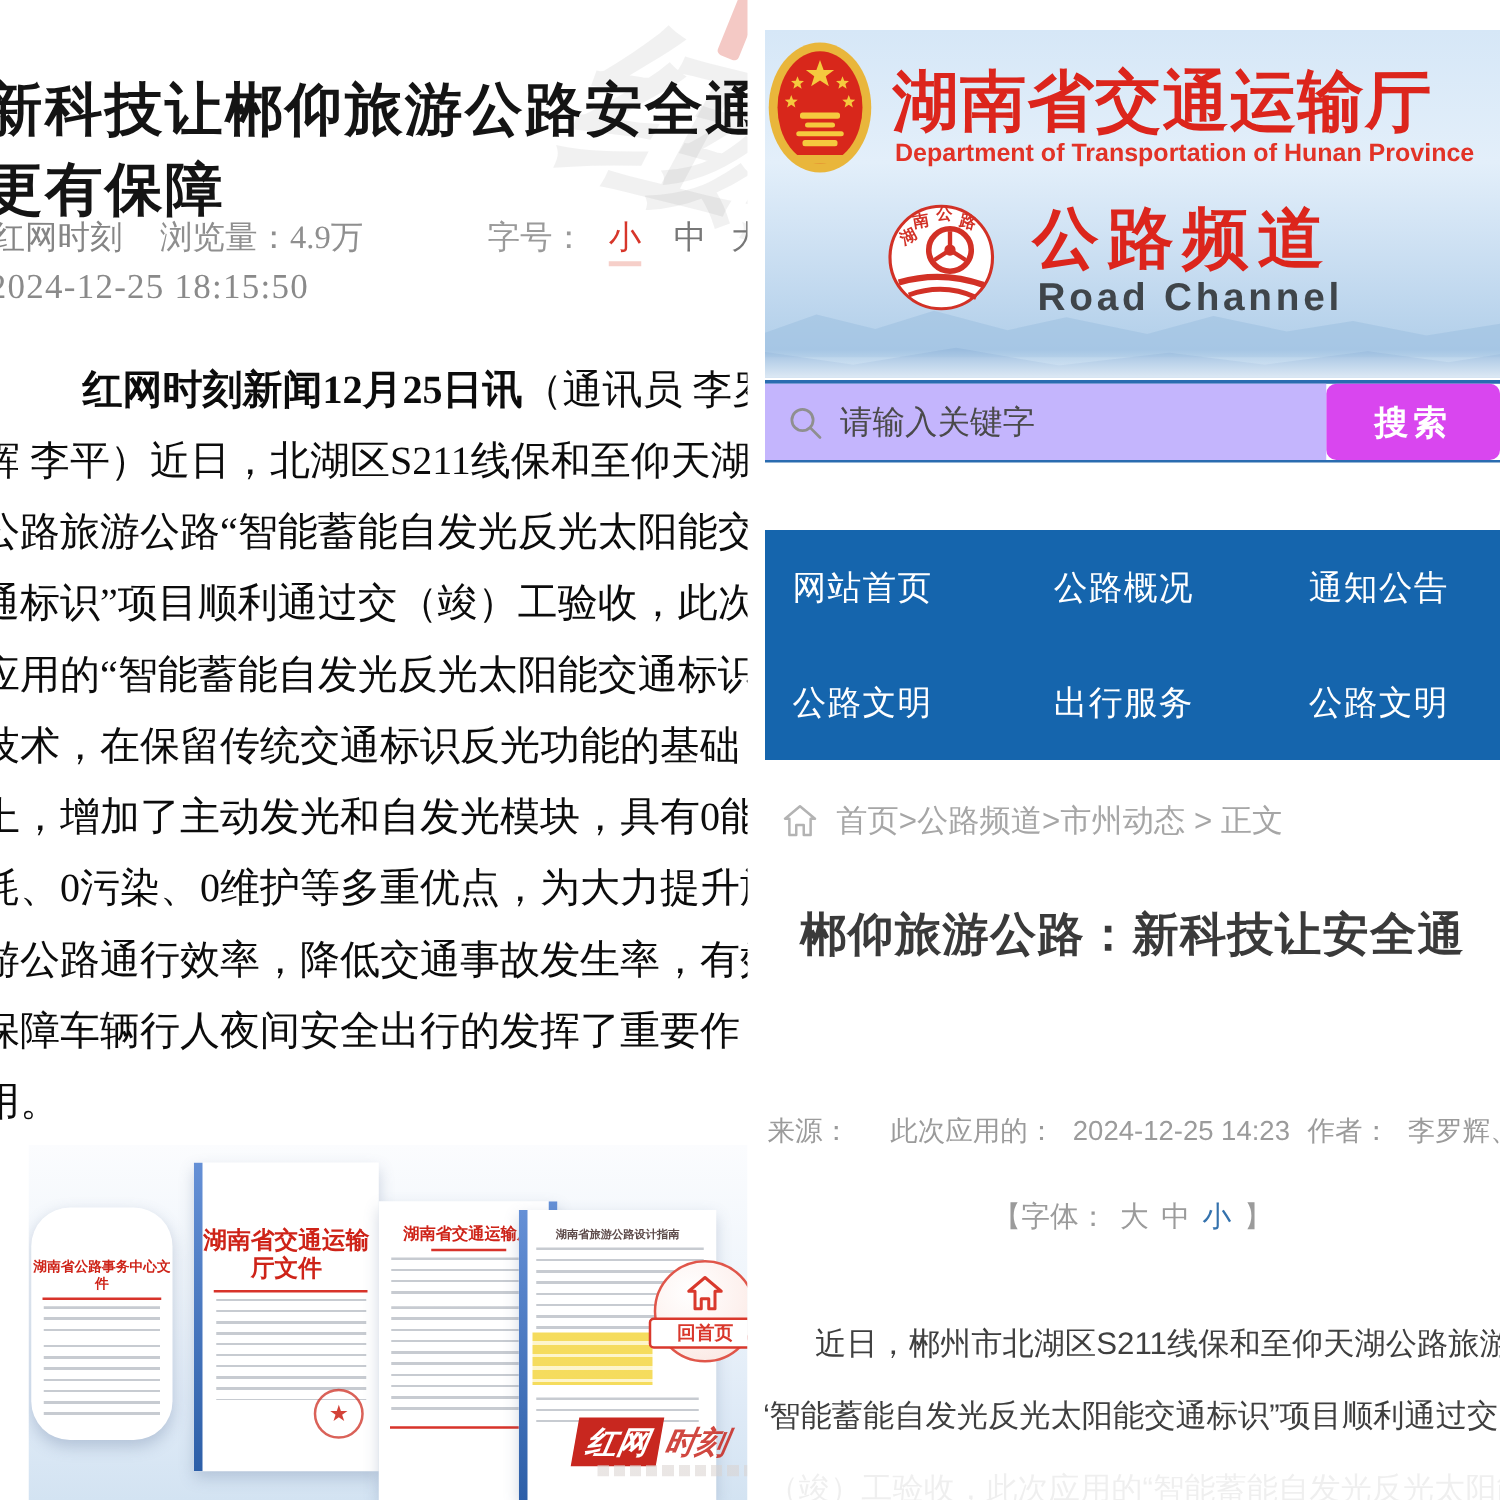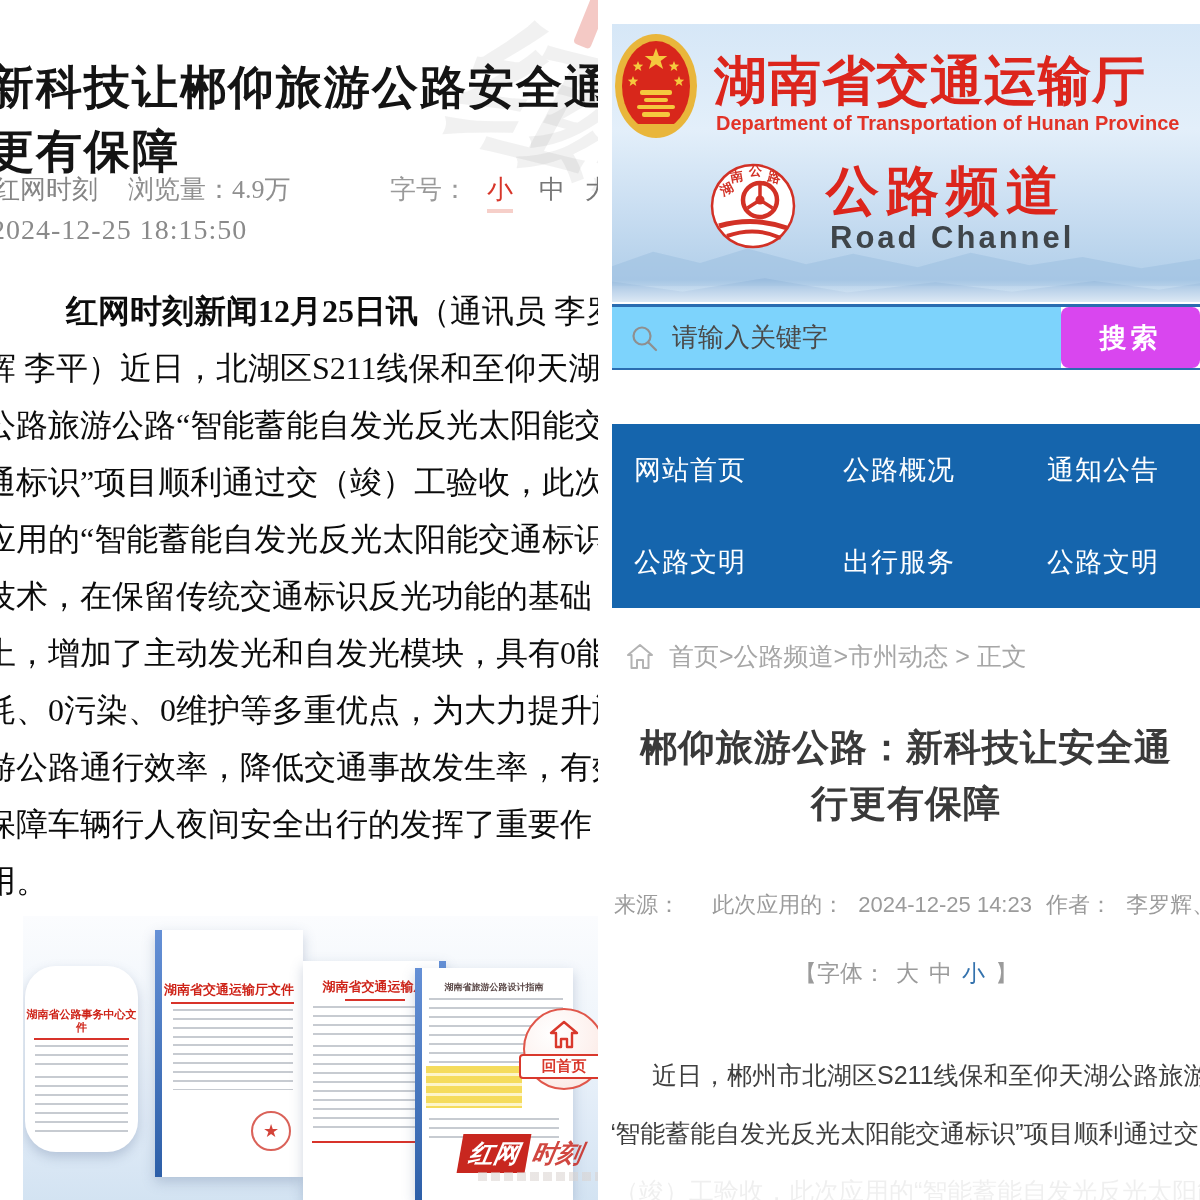--- a/index.html
+++ b/index.html
@@ -66,21 +66,21 @@
   .org-en{position:absolute;left:104px;top:88px;font-size:20px;font-weight:bold;color:#e23327;white-space:nowrap;}
   .seal{position:absolute;left:97px;top:138px;}
   .channel-cn{position:absolute;left:214px;top:132px;font-size:53px;font-weight:bold;color:#dc251c;
               letter-spacing:7px;white-space:nowrap;}
   .channel-en{position:absolute;left:218px;top:196px;font-size:31px;font-weight:600;color:#3f454a;
               letter-spacing:3px;white-space:nowrap;}
   .searchbar{position:absolute;left:0;top:304px;width:588px;height:66px;display:flex;
              border-top:3px solid #2a6cb0;border-bottom:2px solid #2a6cb0;box-sizing:border-box;background:#fff;}
   .search-field{position:relative;flex:1;}
   .search-field input{width:100%;height:100%;border:none;outline:none;font-size:26px;color:#333;
-                      padding:0 0 0 60px;box-sizing:border-box;font-family:"Liberation Sans",sans-serif;background:#7dd3fc;}
+                      padding:0 0 0 60px;box-sizing:border-box;font-family:"Liberation Sans",sans-serif;background:#c4b5fd;}
   .search-field input::placeholder{color:#4a4a4a;opacity:1;}
   .mag{position:absolute;left:18px;top:17px;}
   .search-btn{width:139px;height:100%;background:#d946ef;color:#fff;border:none;font-size:27px;
               font-weight:bold;border-radius:8px;cursor:pointer;font-family:"Liberation Sans",sans-serif;letter-spacing:4px;}
   .mainnav{position:absolute;left:0;top:424px;width:588px;height:184px;background:#1565ad;
            display:grid;grid-template-columns:209px 204px auto;grid-template-rows:1fr 1fr;
            align-items:center;justify-items:start;padding-left:22px;box-sizing:border-box;}
   .mainnav span{color:#fff;font-size:27px;letter-spacing:1px;cursor:pointer;}
   .breadcrumb{position:absolute;left:13px;top:640px;display:flex;align-items:center;color:#a6a6a6;font-size:25px;}
   .breadcrumb svg{margin-right:14px;}
@@ -143,21 +143,21 @@
 
     <figure class="l-photo">
       <div class="doc" style="left:2px;top:50px;width:113px;height:186px;border-radius:31px;">
         <div class="dt" style="font-size:11px;margin-top:42px;">湖南省公路事务中心文件</div>
         <div class="rule"></div>
         <div class="tl" style="height:26px;"></div>
         <div class="tl" style="height:60px;"></div>
       </div>
       <div class="doc" style="left:132px;top:14px;width:148px;height:247px;">
         <div class="spineL"></div>
-        <div class="dt" style="font-size:13px;margin-top:52px;">湖南省交通运输厅文件</div>
+        <div class="dt" style="font-size:19px;margin-top:52px;">湖南省交通运输厅文件</div>
         <div class="rule" style="margin-left:16px;"></div>
         <div class="tl" style="height:30px;margin-left:18px;"></div>
         <div class="tl" style="height:46px;margin-left:18px;"></div>
         <div class="stamp">★</div>
       </div>
       <div class="doc" style="left:280px;top:45px;width:143px;height:239px;">
         <div class="spineR"></div>
         <div class="dt" style="font-size:13px;margin-top:18px;">湖南省交通运输厅</div>
         <div class="rule" style="width:60px;margin:4px auto;"></div>
         <div class="tl" style="height:34px;"></div>
@@ -253,21 +253,20 @@
 
     <div class="breadcrumb">
       <svg width="30" height="30" viewBox="0 0 30 30">
         <path d="M15 3 L3 13 H6.5 V26 H12 V18 H18 V26 H23.5 V13 H27 Z" fill="none" stroke="#b3b3b3" stroke-width="2" stroke-linejoin="round"></path>
       </svg>
       <span>首页&gt;公路频道&gt;市州动态 &gt; 正文</span>
     </div>
 
     <h2 class="r-title">
       <div>郴仰旅游公路：新科技让安全通</div>
-      <div>行更有保障</div>
     </h2>
 
     <div class="r-meta">
       <span class="gap">来源：</span>
       <span>此次应用的：</span>
       <span>2024-12-25 14:23</span>
       <span>作者：</span>
       <span>李罗辉、李平</span>
     </div>
 

